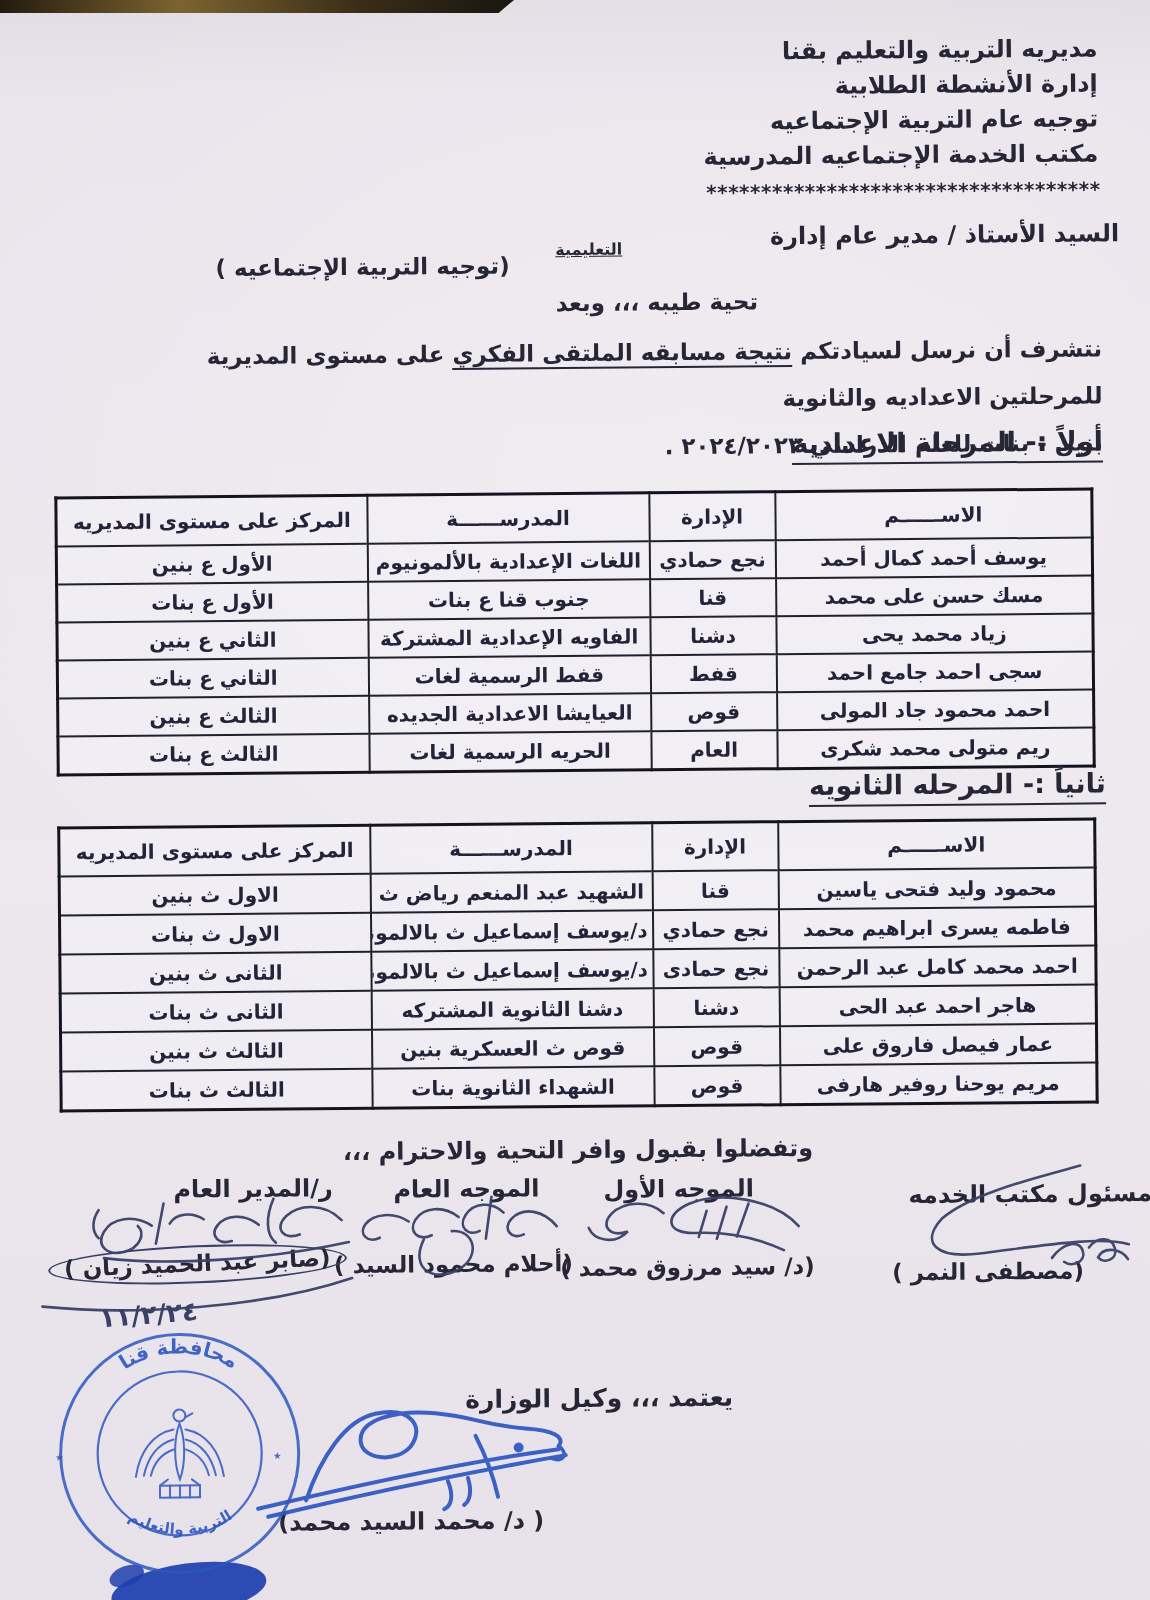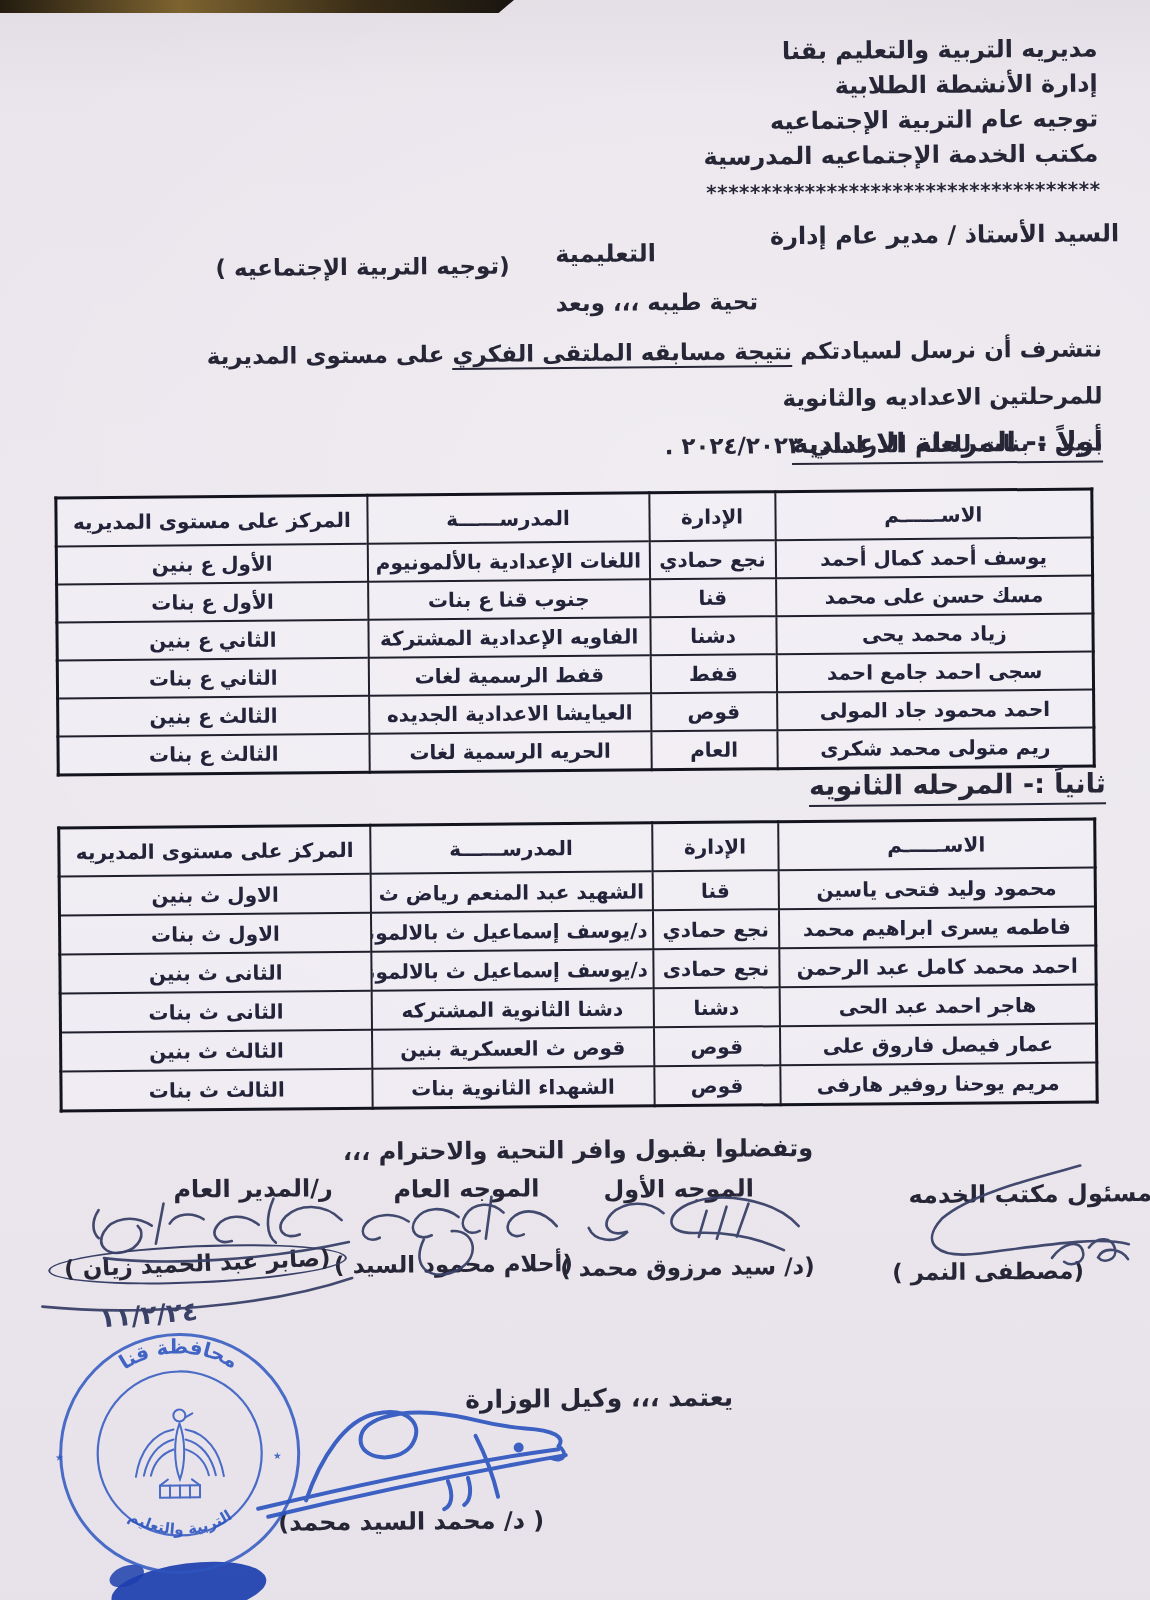--- a/index.html
+++ b/index.html
@@ -16,21 +16,21 @@
   .b{font-weight:bold;}
   
   .scan-edge{left:0;top:0;width:514px;height:13px;
     background:linear-gradient(90deg,#241c10,#7d6330 35%,#3a2d17 70%,#191510);
     clip-path:polygon(0 0,100% 0,97% 100%,0 100%);}
   
   .hdr{top:36px;right:46px;text-align:right;font-size:24px;font-weight:bold;line-height:35px;}
   .stars{top:182px;right:44px;font-size:20px;font-weight:bold;letter-spacing:.5px;direction:ltr;}
   
   .to-right{top:224px;right:26px;font-size:24px;}
-  .to-center{top:240px;left:560px;font-size:24px;}
+  .to-center{top:240px;left:560px;font-size:16px;text-decoration:underline;}
   .to-left{top:252px;left:220px;font-size:23px;}
   .greet{top:290px;left:560px;font-size:23px;}
   
   .body-text{top:330px;right:44px;width:1015px;font-size:23px;font-weight:bold;
     line-height:47px;text-align:right;}
   .u-ink{border-bottom:2.5px solid #262636;padding-bottom:1px;}
   
   .h1a{top:430px;right:44px;font-size:27px;font-weight:bold;
     border-bottom:2.5px solid #262636;padding-bottom:4px;}
   .h2a{top:772px;right:44px;font-size:27px;font-weight:bold;

